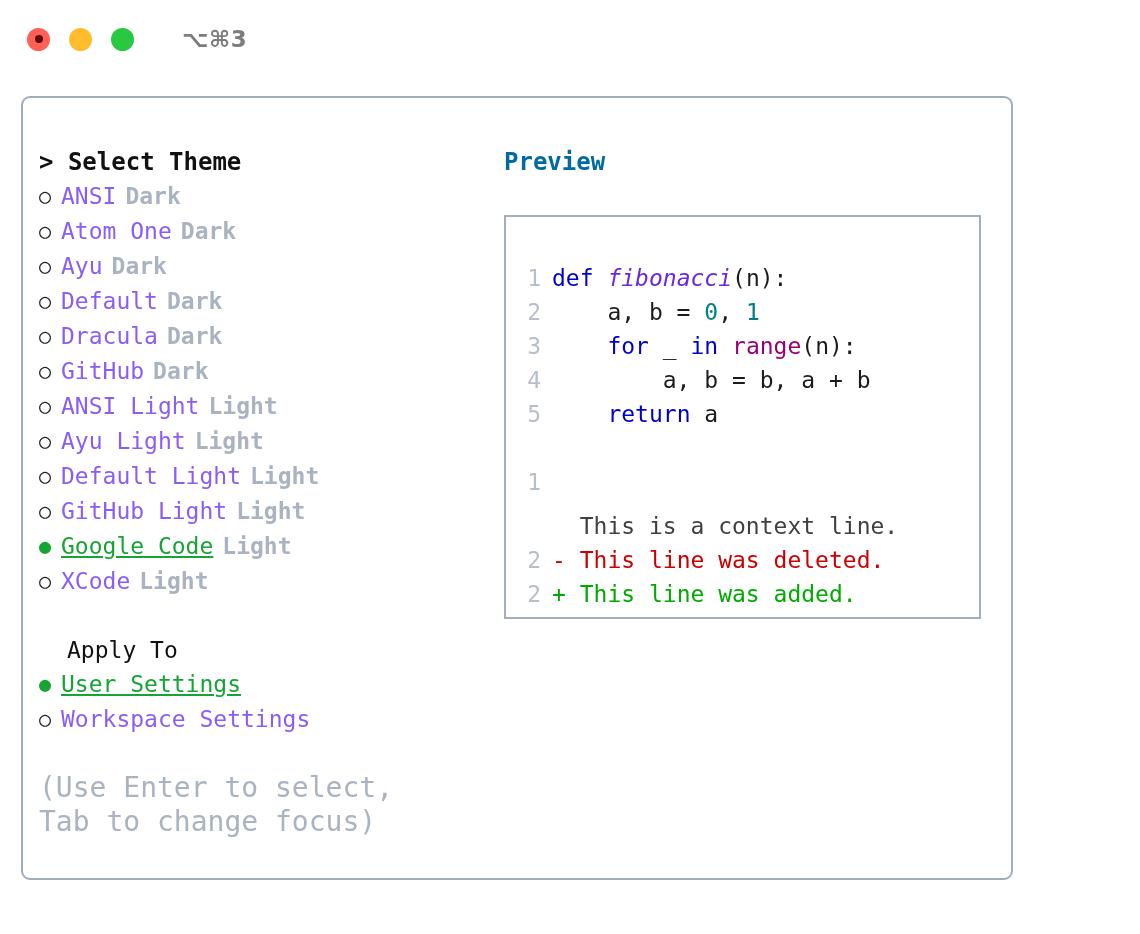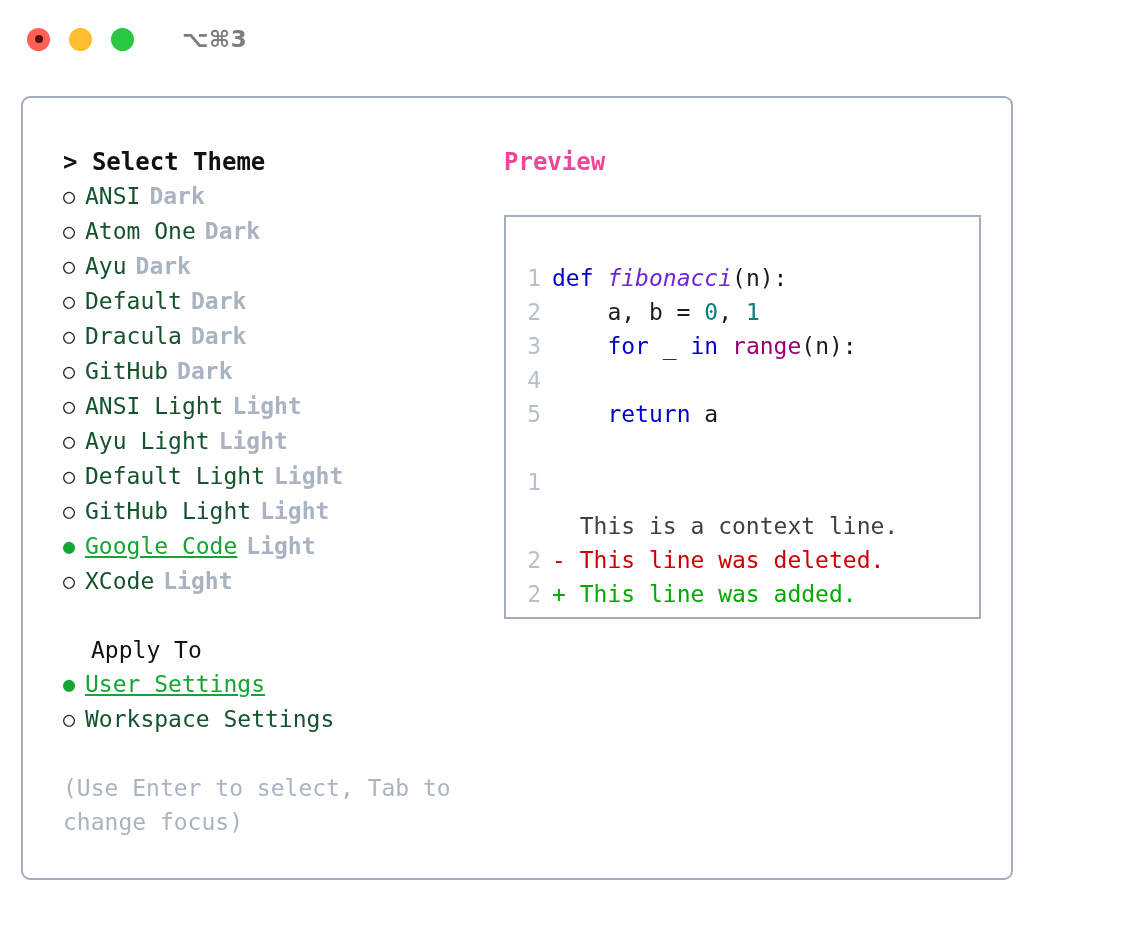--- a/index.html
+++ b/index.html
@@ -77,21 +77,20 @@
     box-sizing: border-box;
     background: #ffffff;
   }
 
   
   .left-col {
     position: absolute;
     left: 16px;
     top: 47px;
     width: 440px;
-    margin-left: 24px;
   }
   .section-head {
     font-size: 24px;
     font-weight: 700;
     color: #111111;
     line-height: 34px;
     white-space: pre;
     letter-spacing: 0px;
   }
   .theme-list, .apply-list {
@@ -110,58 +109,58 @@
     display: inline-block;
     width: 22px;
     flex: 0 0 22px;
     text-align: left;
     font-size: 20px;
     color: #222222;
     position: relative;
     top: -1px;
   }
   .bullet.sel { color: #16a434; }
-  .opt-name { color: #14532d; }
+  .opt-name { color: #8b5cf6; }
   .opt-row.selected .opt-name { color: #16a434; text-decoration: underline; }
   .opt-kind {
     color: #a9b3c1;
     margin-left: 9px;
     font-weight: bold;
   }
 
   .apply-head {
     font-size: 23px;
     font-weight: 400;
     color: #111111;
     line-height: 34px;
     padding-left: 28px;
     white-space: pre;
   }
   .spacer-lg { height: 34px; }
 
   .hint {
     color: #aab3c0;
-    font-size: 23px;
+    font-size: 28px;
     line-height: 34px;
     width: 412px;
     white-space: pre-wrap;
     word-break: break-word;
   }
 
   
   .right-col {
     position: absolute;
     left: 481px;
     top: 47px;
     width: 490px;
   }
   .preview-title {
     font-size: 24px;
     font-weight: 700;
-    color: #ec4899;
+    color: #0369a1;
     line-height: 34px;
     margin-bottom: 36px;
   }
   .preview-box {
     position: relative;
     width: 477px;
     height: 404px;
     border: 2px solid #a3aebd;
     box-sizing: border-box;
     background: #ffffff;
@@ -245,21 +244,21 @@
     </div>
 
     <div class="right-col">
       <div class="preview-title">Preview</div>
 
       <div class="preview-box">
         <div id="code-block">
             <div class="code-line"><span class="lineno">1</span><span class="code-text"><span class="tok-kw">def</span><span class="tok-plain"> </span><span class="tok-fn">fibonacci</span><span class="tok-plain">(n):</span></span></div>
             <div class="code-line"><span class="lineno">2</span><span class="code-text"><span class="tok-plain">    a, b = </span><span class="tok-num">0</span><span class="tok-plain">, </span><span class="tok-num">1</span></span></div>
             <div class="code-line"><span class="lineno">3</span><span class="code-text"><span class="tok-plain">    </span><span class="tok-kw">for</span><span class="tok-plain"> _ </span><span class="tok-kw">in</span><span class="tok-plain"> </span><span class="tok-builtin">range</span><span class="tok-plain">(n):</span></span></div>
-            <div class="code-line"><span class="lineno">4</span></div>
+            <div class="code-line"><span class="lineno">4</span><span class="code-text"><span class="tok-plain">        a, b = b, a + b</span></span></div>
             <div class="code-line"><span class="lineno">5</span><span class="code-text"><span class="tok-plain">    </span><span class="tok-kw">return</span><span class="tok-plain"> a</span></span></div>
           </div>
         <div class="blank-line"></div>
         <div id="diff-block">
             <div class="code-line"><span class="lineno">1</span><span class="diff-ctx"> </span><span class="diff-ctx"> This is a context line.</span></div>
             <div class="code-line"><span class="lineno">2</span><span class="diff-del">-</span><span class="diff-del"> This line was deleted.</span></div>
             <div class="code-line"><span class="lineno">2</span><span class="diff-add">+</span><span class="diff-add"> This line was added.</span></div>
           </div>
       </div>
     </div>

